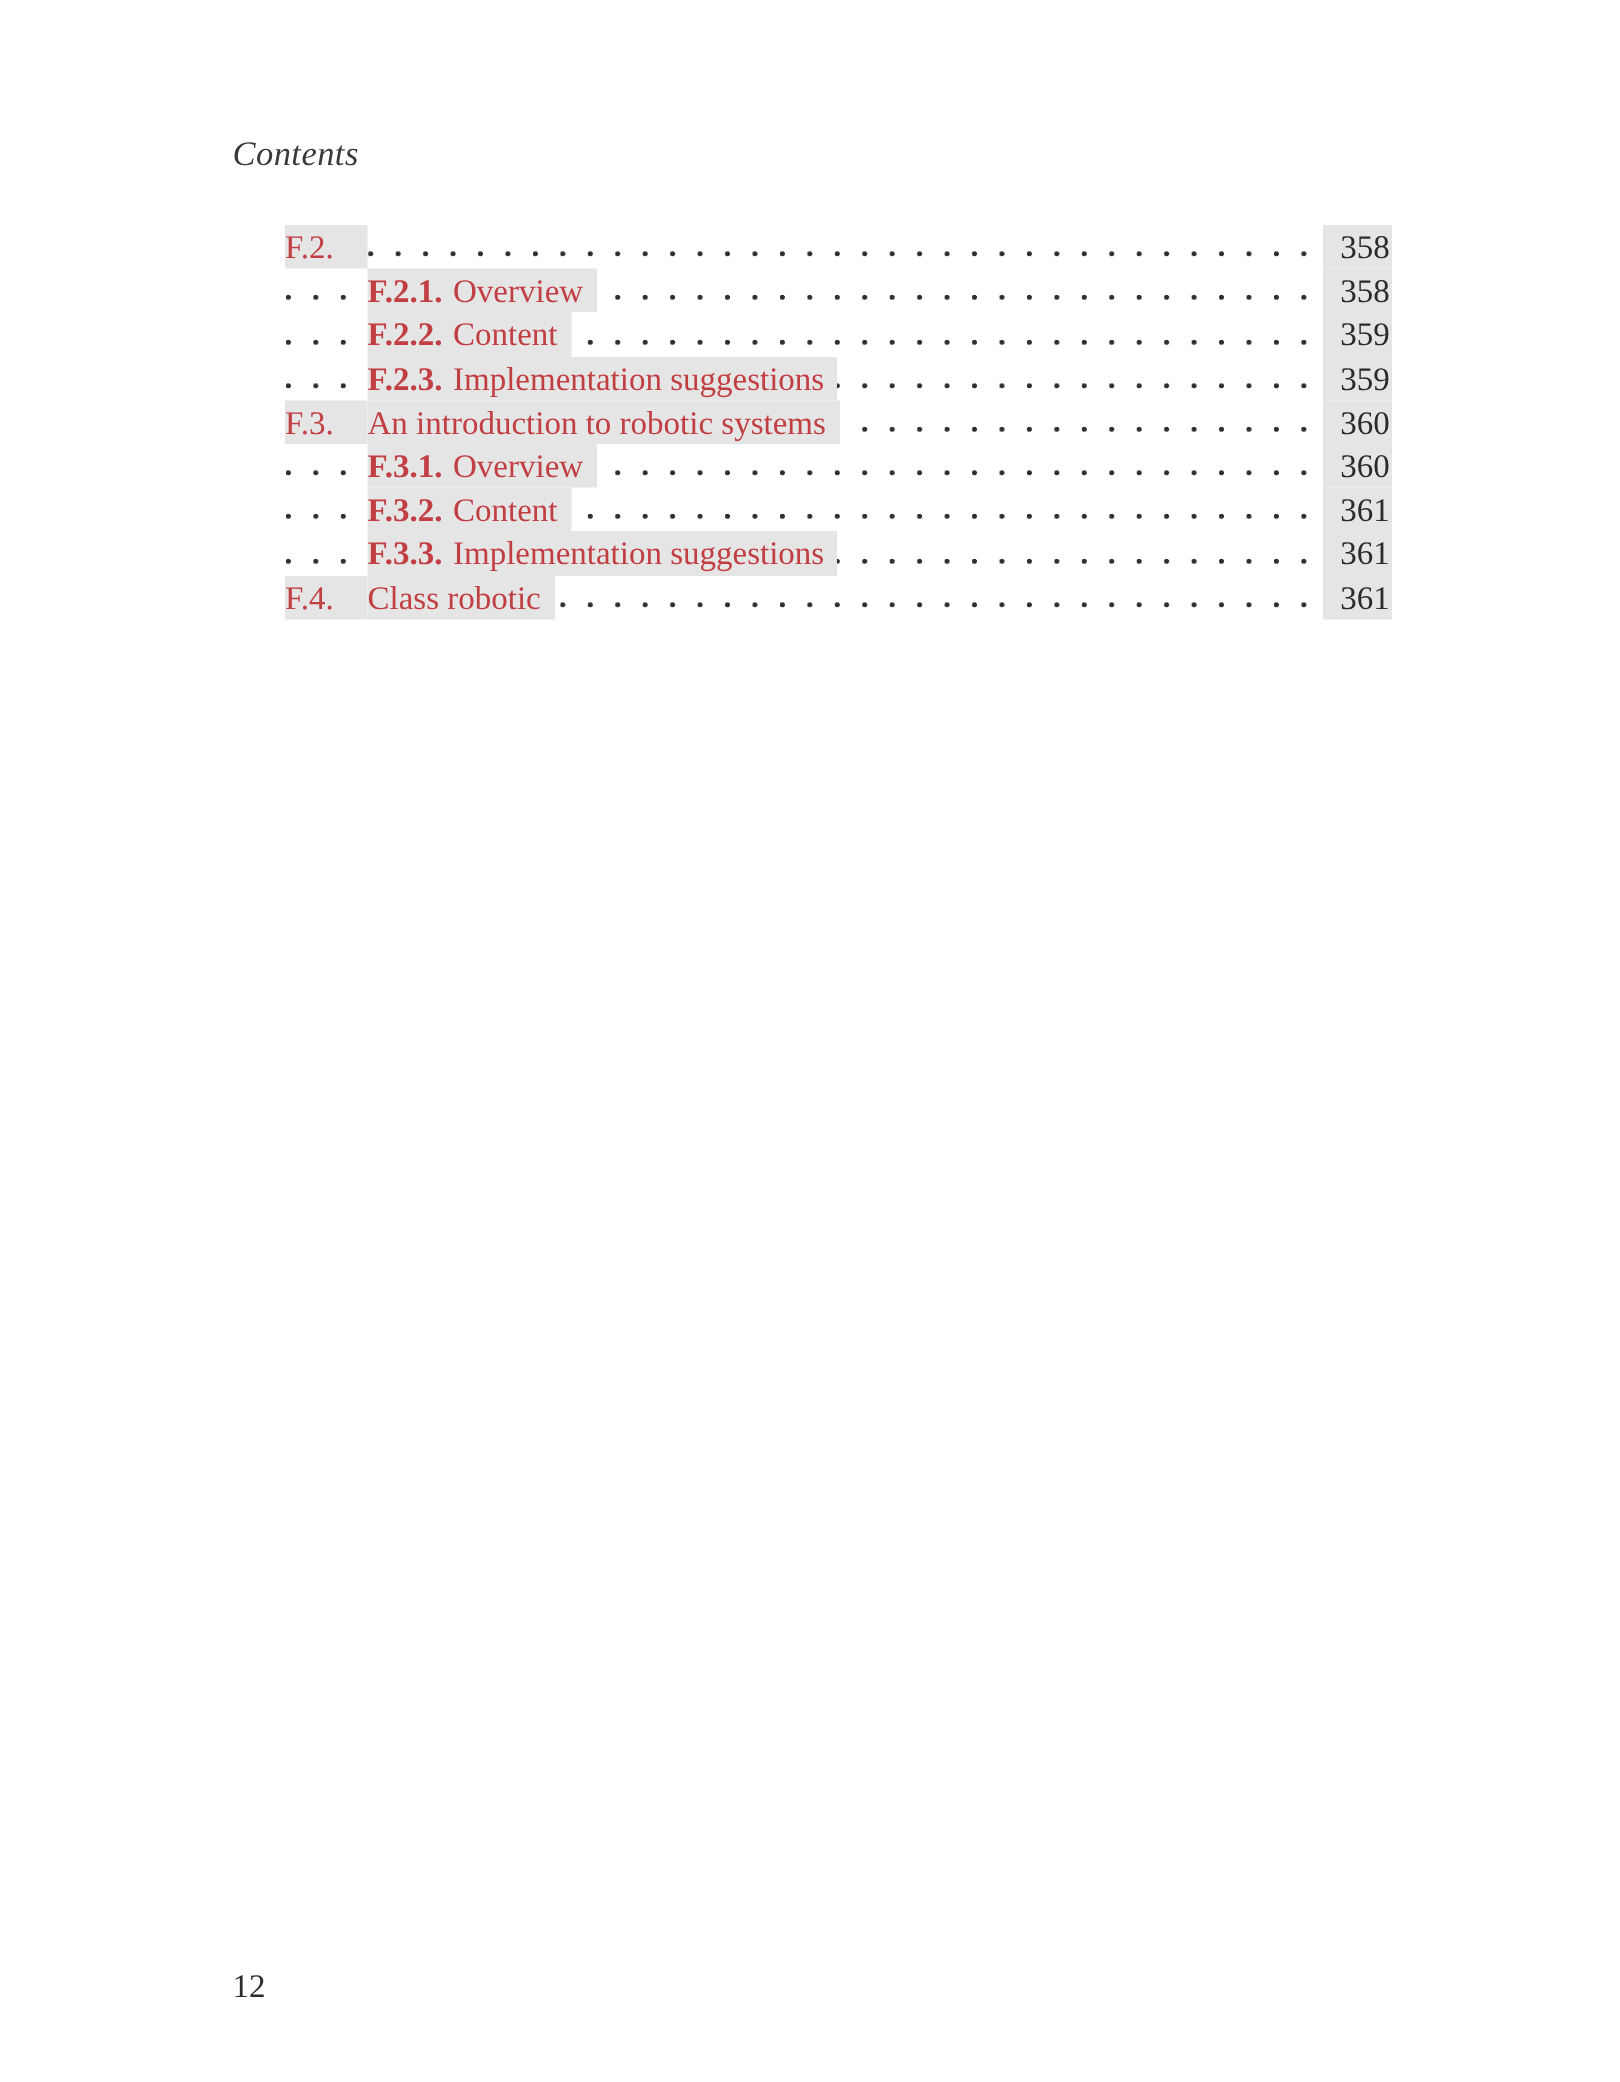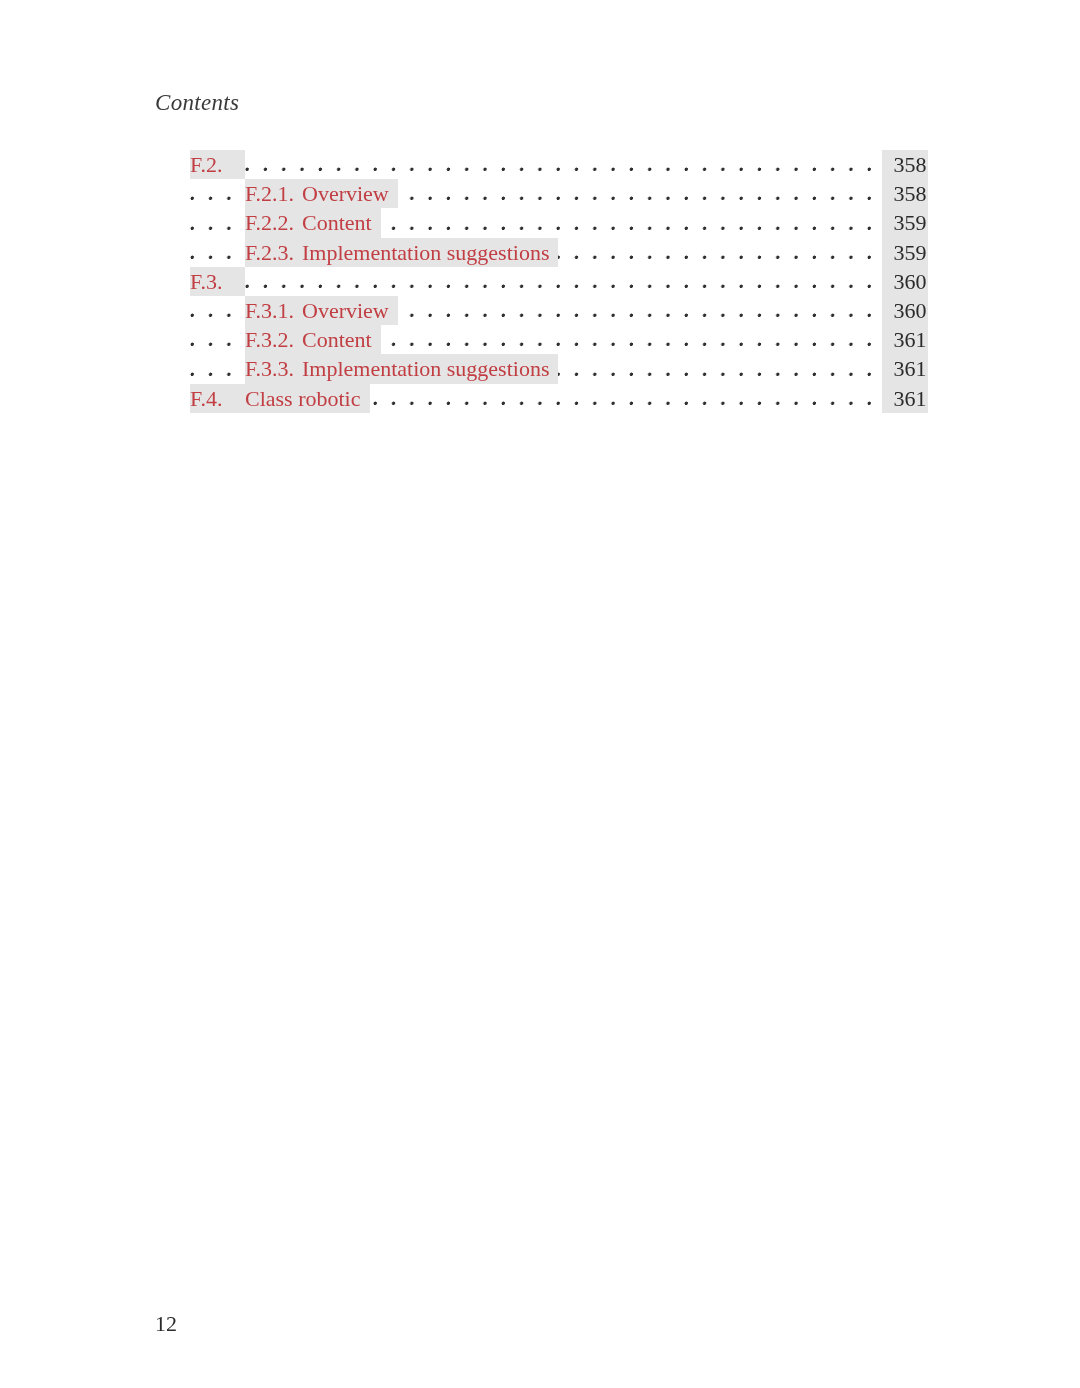--- a/index.html
+++ b/index.html
@@ -49,21 +49,21 @@
     background-size: 18.3px 5px;
     background-repeat: repeat-x;
   }
   .num, .title, .pagenum {
     position: relative;
     z-index: 1;
     background: #e5e5e5;
   }
   .num, .title { color: var(--link, #c13e43); }
   .toc-row.lvl1 .num { width: 55px; }
-  .toc-row.lvl2 .num { width: 57px; }
+  .toc-row.lvl2 .num { width: 57px; font-weight: bold; }
   .title { padding-right: 9px; }
   .spacer { flex: 1 1 auto; }
   .pagenum {
     width: 46px;
     text-align: center;
     color: #2b2b2b;
     padding-left: 10px;
   }
   .folio {
     position: absolute;
@@ -105,20 +105,21 @@
       <div class="toc-row lvl2">
     <div class="dots"></div>
     <span class="num">F.2.3.</span>
     <span class="title">Implementation suggestions</span>
     <span class="spacer"></span>
     <span class="pagenum">359</span>
   </div>
       <div class="toc-row lvl1">
     <div class="dots"></div>
     <span class="num">F.3.</span>
+    <span class="title">An introduction to robotic systems</span>
     <span class="spacer"></span>
     <span class="pagenum">360</span>
   </div>
       <div class="toc-row lvl2">
     <div class="dots"></div>
     <span class="num">F.3.1.</span>
     <span class="title">Overview</span>
     <span class="spacer"></span>
     <span class="pagenum">360</span>
   </div>

